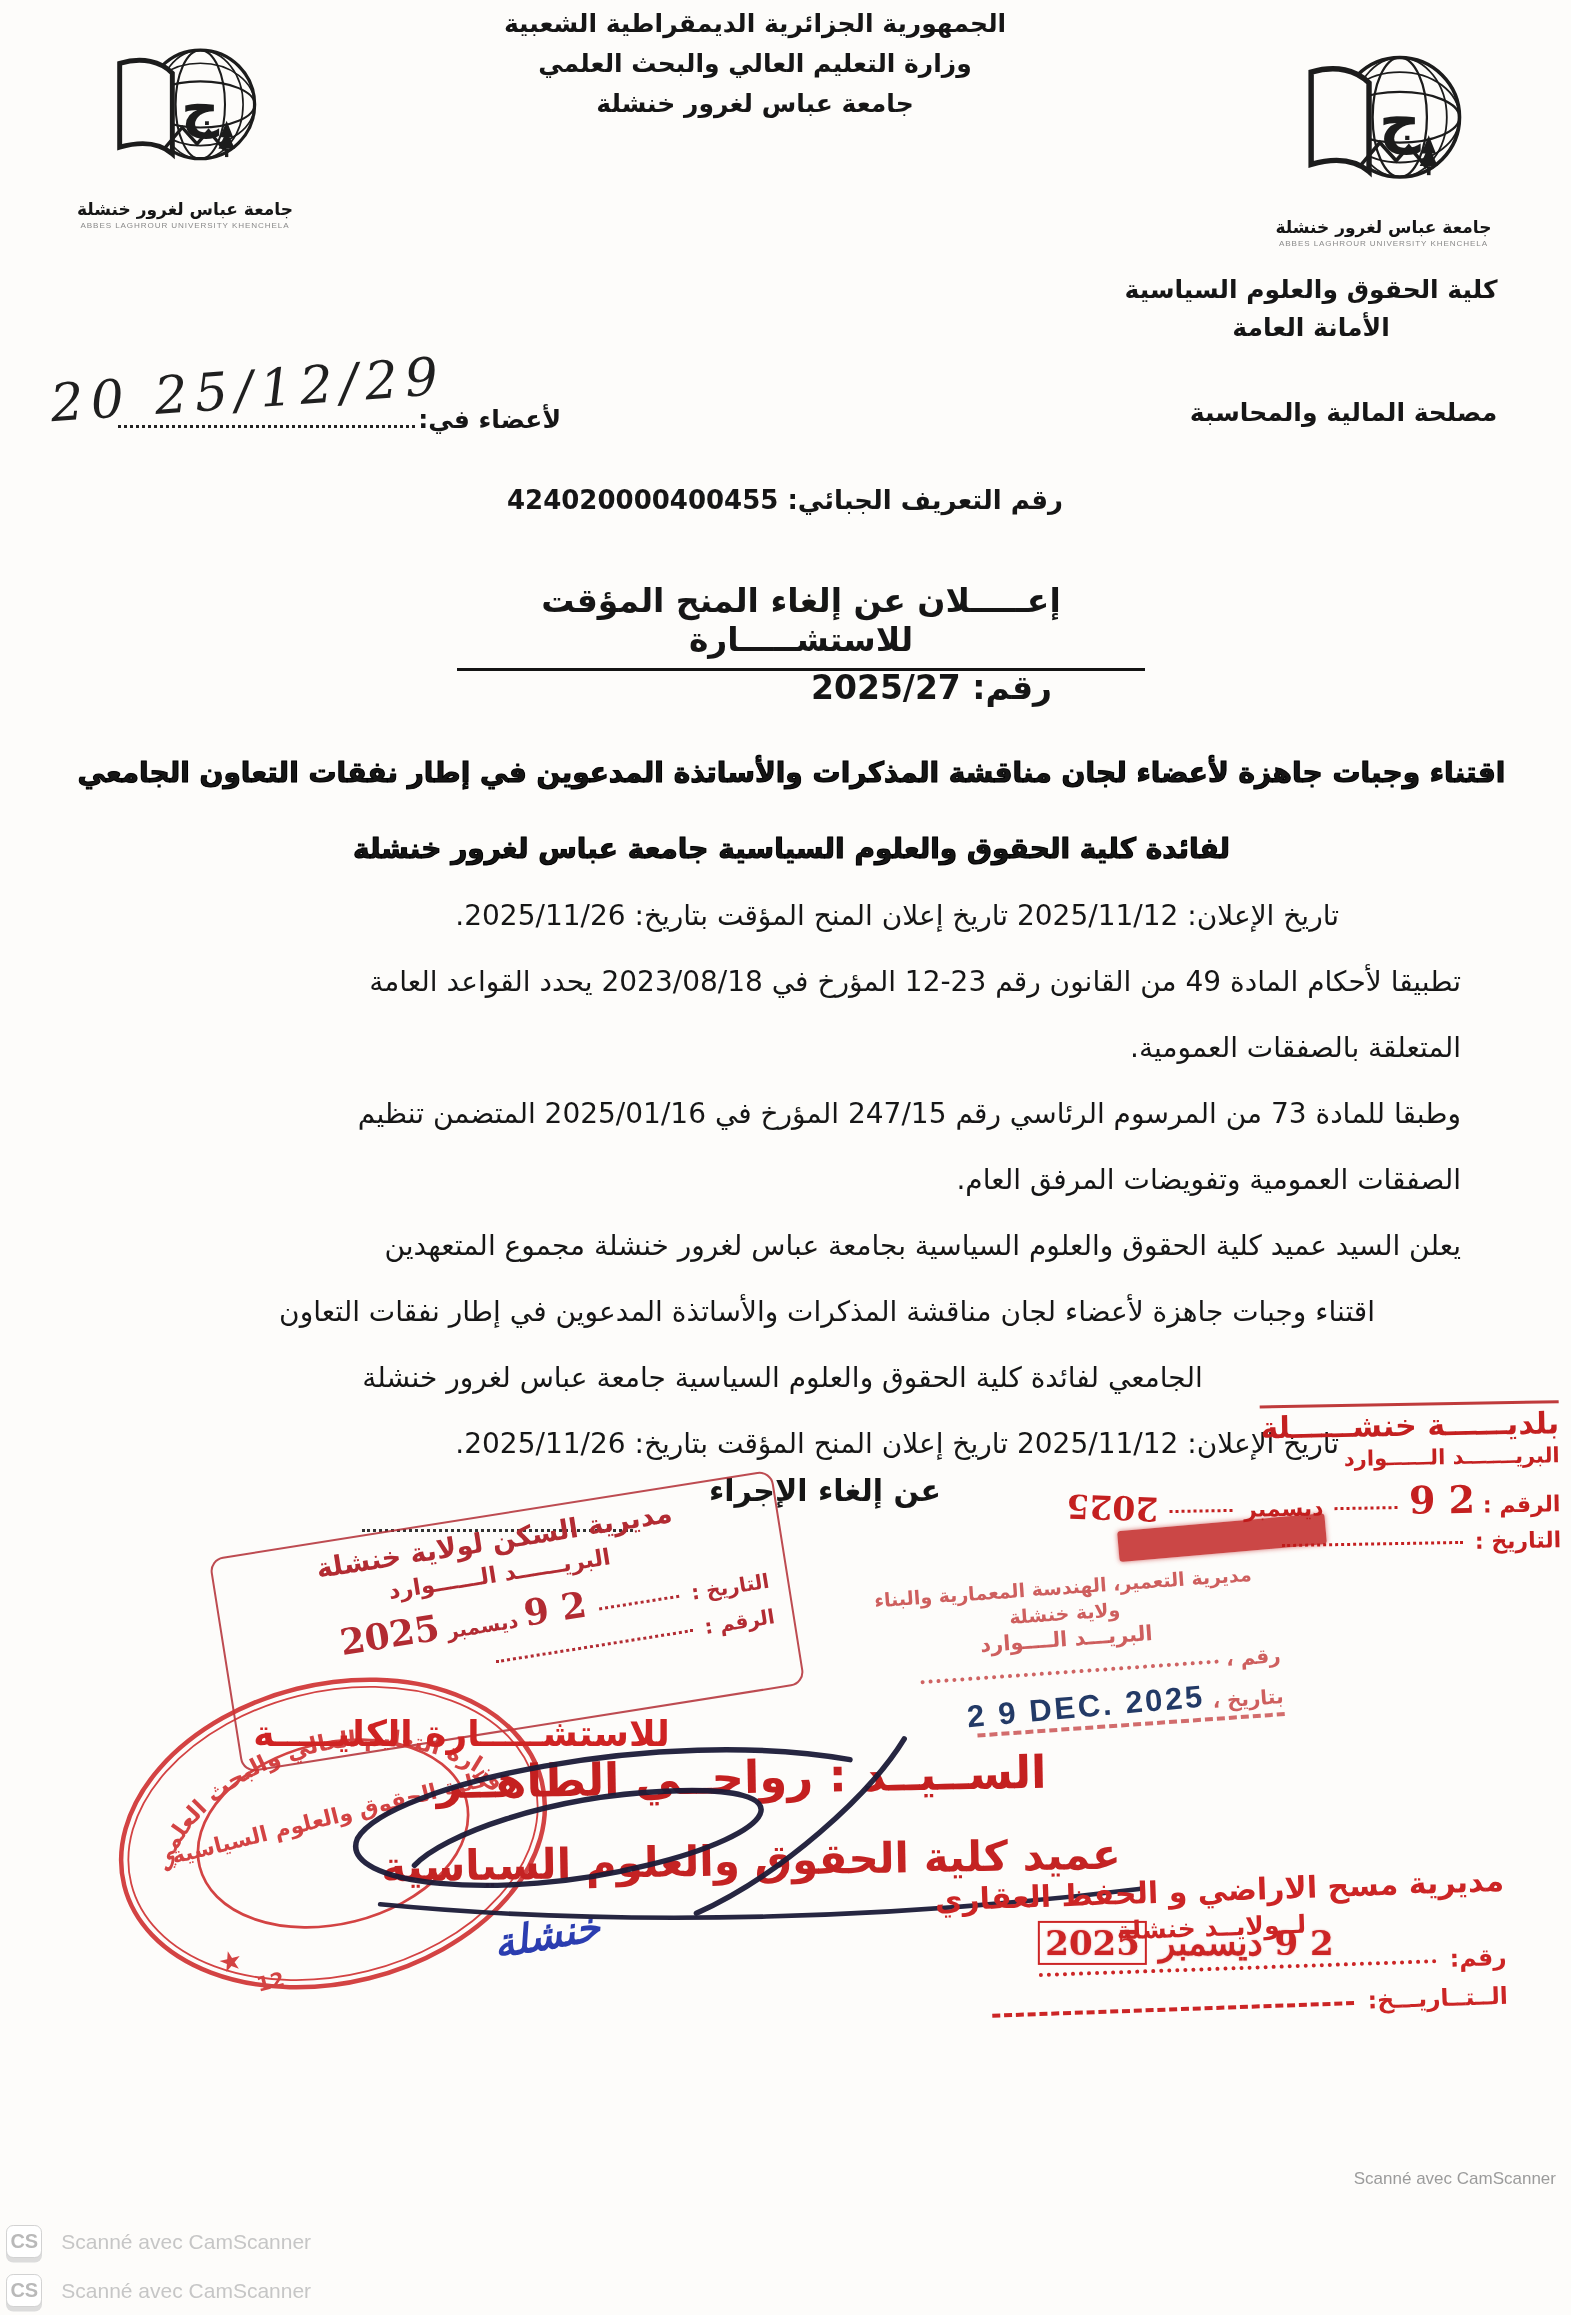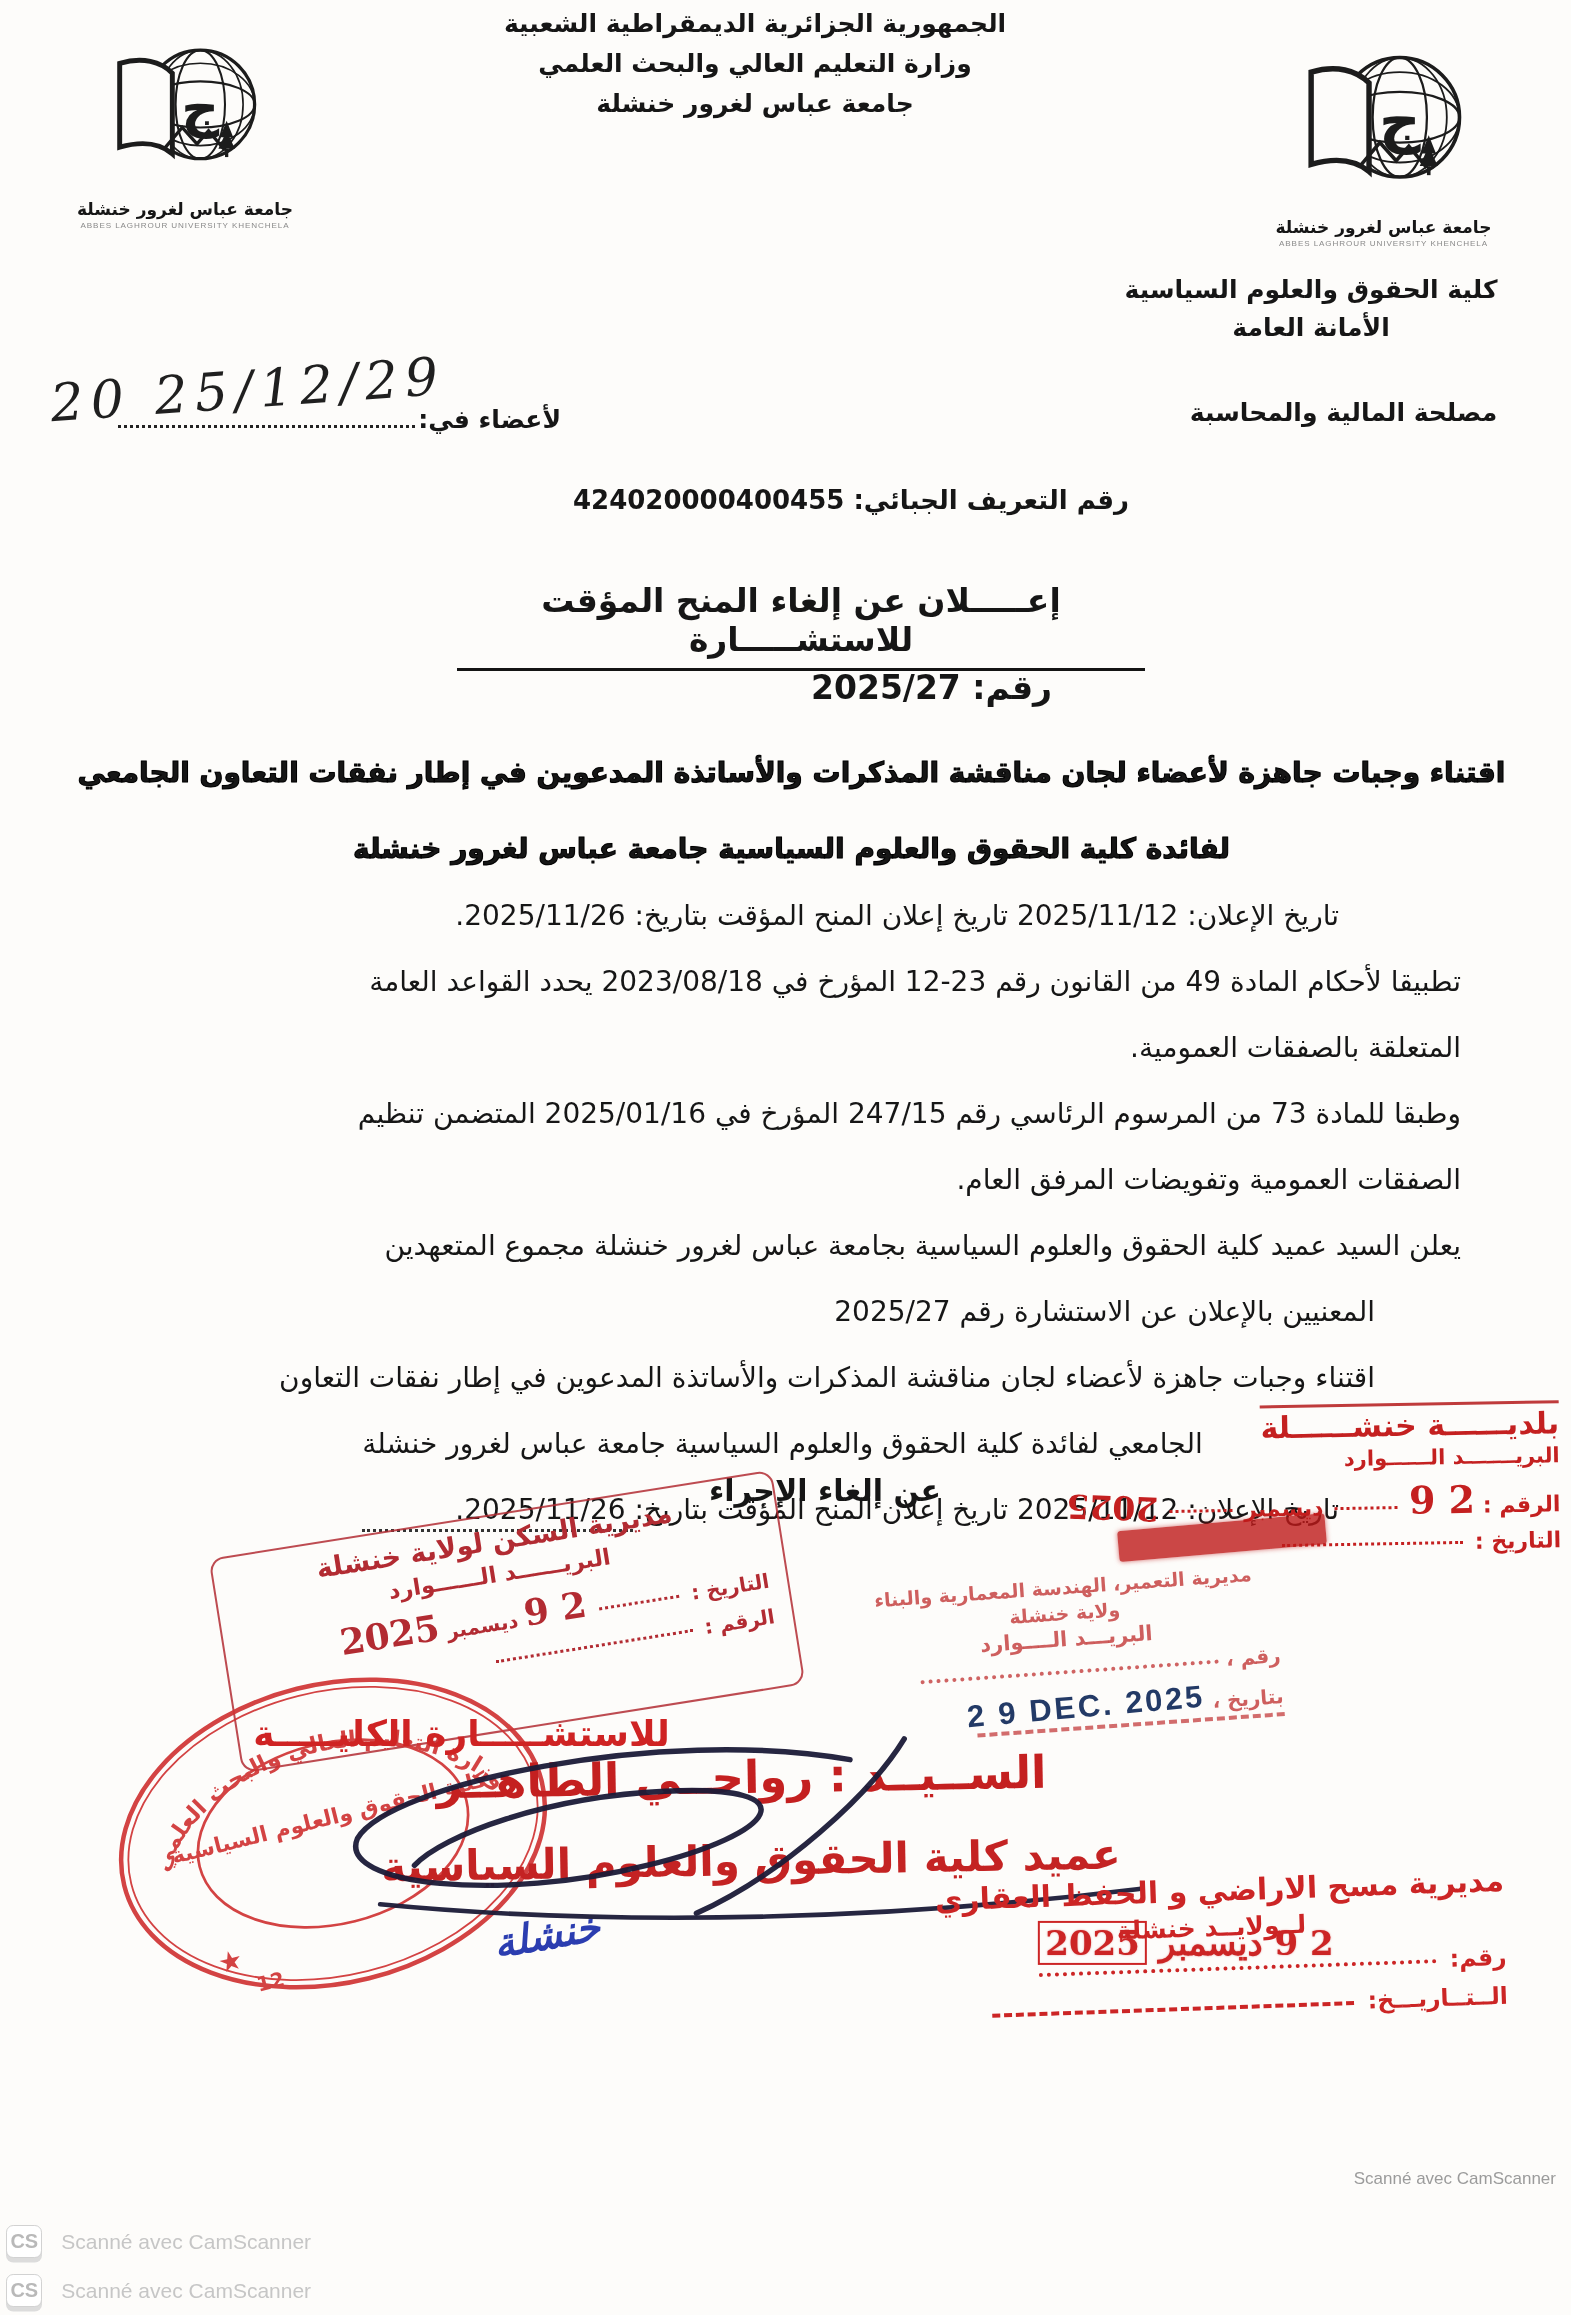--- a/index.html
+++ b/index.html
@@ -21,21 +21,21 @@
   .faculty-block{left:1067px;top:271px;width:488px;text-align:center;font-size:25px;font-weight:bold;line-height:38px;}
   .service-line{left:1131px;top:398px;width:425px;text-align:center;font-size:25px;font-weight:bold;}
 
   
   .place-date{left:118px;top:405px;width:443px;display:flex;flex-direction:row;direction:rtl;font-size:25px;font-weight:bold;}
   .pd-label{white-space:nowrap;}
   .pd-dots{flex:1;border-bottom:3.6px dotted #222;margin:0 3.6px 6.3px 0;}
   .pd-hand{left:50px;top:357px;width:470px;font-family:"DejaVu Serif",serif;font-style:italic;font-size:52px;
            color:#1f1f1f;letter-spacing:7.2px;transform:rotate(-4deg);direction:ltr;text-align:left;}
 
-  .fiscal{left:507px;top:485px;width:688px;text-align:center;font-size:26px;font-weight:bold;direction:rtl;}
+  .fiscal{left:507px;top:485px;width:688px;text-align:left;font-size:26px;font-weight:bold;direction:rtl;}
 
   
   .title{left:457px;top:581px;width:688px;text-align:center;font-size:33px;font-weight:bold;direction:rtl;
          border-bottom:3.6px solid #141414;padding-bottom:9px;}
   .anno-number{left:600px;top:668px;width:452px;text-align:right;font-size:33px;font-weight:bold;direction:rtl;}
 
   
   .subject{left:54px;top:735px;width:1475px;text-align:center;direction:rtl;font-size:28px;font-weight:bold;
            line-height:76px;-webkit-text-stroke:1px #000;text-shadow:0 0 0.9px #000;}
 
@@ -186,21 +186,20 @@
     <div>لفائدة كلية الحقوق والعلوم السياسية جامعة عباس لغرور  خنشلة</div>
   </div>
 
   <div class="abs body-text">
     <div class="ind1">تاريخ الإعلان: 2025/11/12 تاريخ إعلان المنح المؤقت بتاريخ: 2025/11/26.</div>
     <div>تطبيقا لأحكام المادة 49 من القانون رقم 23-12 المؤرخ في 2023/08/18 يحدد القواعد العامة</div>
     <div>المتعلقة بالصفقات العمومية.</div>
     <div>وطبقا للمادة 73 من المرسوم الرئاسي رقم 247/15 المؤرخ في 2025/01/16 المتضمن تنظيم</div>
     <div>الصفقات العمومية وتفويضات المرفق العام.</div>
     <div>يعلن السيد عميد كلية الحقوق والعلوم السياسية بجامعة  عباس لغرور خنشلة مجموع المتعهدين</div>
-    <div class="ind2">المعنيين بالإعلان عن الاستشارة رقم 2025/27</div>
     <div class="ind2">اقتناء وجبات جاهزة لأعضاء لجان مناقشة المذكرات والأساتذة المدعوين في إطار نفقات التعاون</div>
     <div class="cen">الجامعي لفائدة كلية الحقوق والعلوم السياسية جامعة عباس لغرور  خنشلة</div>
     <div class="ind1">تاريخ الإعلان: 2025/11/12 تاريخ إعلان المنح المؤقت بتاريخ: 2025/11/26.</div>
   </div>
 
   <div class="abs cancel-note">عن إلغاء الإجراء</div>
   <div class="abs cancel-dots"></div>
 
   <div class="abs stamp-a">
     <div><span class="st-a-t">بلديــــــة خنشــــــلة</span></div>

